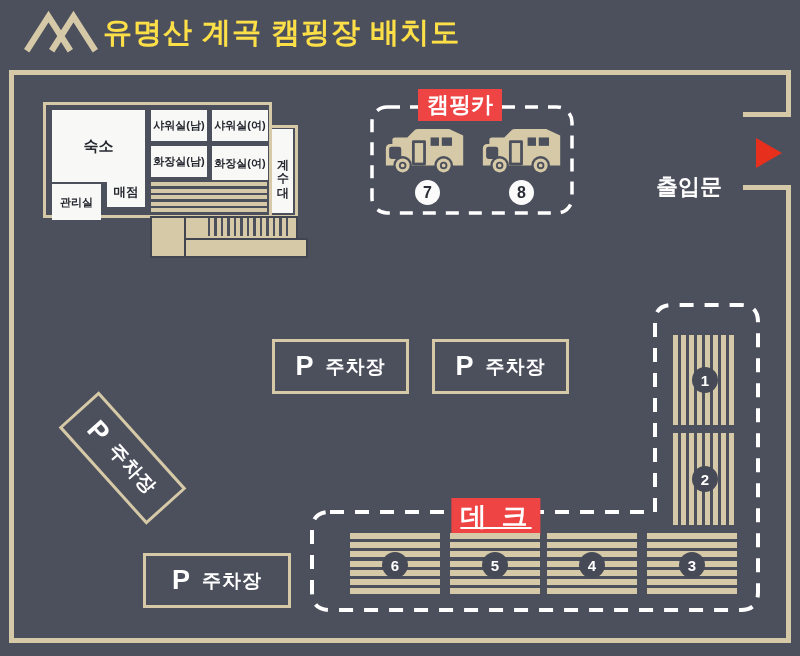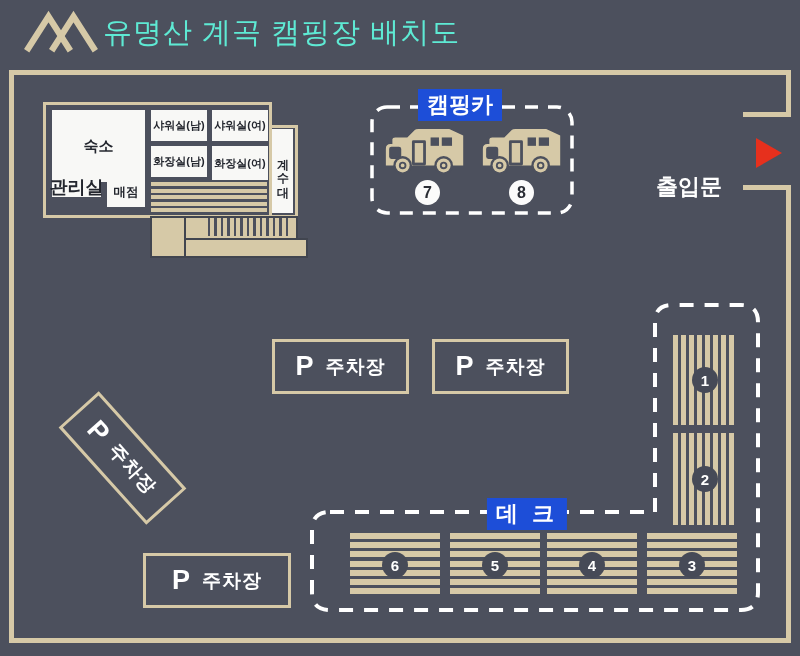--- a/index.html
+++ b/index.html
@@ -5,21 +5,21 @@
   html,body{margin:0;padding:0;}
   body{
     width:800px;height:656px;position:relative;overflow:hidden;
     background:#4c505d;
     font-family:"Liberation Sans", sans-serif;
     -webkit-font-smoothing:antialiased;
   }
   .abs{position:absolute;}
   
   .title{
-    left:103px;top:13px;color:#5eead4;font-size:29px;font-weight:normal;
+    left:103px;top:13px;color:#fde047;font-size:29px;font-weight:bold;
     letter-spacing:1px;white-space:nowrap;
   }
   
   .bline{background:#d6c9a7;}
   
   .bld-outline{border:3px solid #d6c9a7;background:transparent;}
   .room{
     background:#f8f8f6;color:#23262e;font-weight:bold;
     display:flex;align-items:center;justify-content:center;text-align:center;
     white-space:nowrap;
@@ -30,21 +30,21 @@
   .hstripes{
     background:repeating-linear-gradient(to bottom,#d6c9a7 0 4px,transparent 4px 6.5px);
   }
   .tanblock{background:#d6c9a7;border:2px solid #41454f;}
   .comb{
     background:repeating-linear-gradient(90deg,#4c505d 0 2.5px,transparent 2.5px 6.5px);
   }
   
   svg.overlay{left:0;top:0;pointer-events:none;}
   .zone-label{
-    color:#ffffff;font-weight:bold;background:#1d4ed8;
+    color:#ffffff;font-weight:bold;background:#ef4444;
     padding:1px 9px;white-space:nowrap;transform:translateX(-50%);
   }
   
   .numcirc{
     border-radius:50%;display:flex;align-items:center;justify-content:center;
     font-weight:bold;
   }
   .numcirc.light{background:#fbfbfb;color:#2a2d35;width:25px;height:25px;font-size:16px;}
   .numcirc.dark{background:#464a57;color:#ffffff;width:26px;height:26px;font-size:15px;}
   
@@ -92,21 +92,21 @@
 <div class="abs entrance-arrow" style="left:756px;top:138px;"></div>
 
 <div class="abs bld-outline" style="left:43px;top:102px;width:223px;height:110px;"></div>
 <div class="abs bld-outline" style="left:269px;top:125px;width:23px;height:87px;"></div>
 
 <div class="abs room" style="left:52px;top:110px;width:93px;height:72px;font-size:15px;">숙소</div>
 <div class="abs room" style="left:151px;top:110px;width:56px;height:31px;font-size:11px;">샤워실(남)</div>
 <div class="abs room" style="left:212px;top:110px;width:56px;height:31px;font-size:11px;">샤워실(여)</div>
 <div class="abs room" style="left:151px;top:146px;width:56px;height:31px;font-size:11px;">화장실(남)</div>
 <div class="abs room" style="left:212px;top:146px;width:56px;height:34px;font-size:11px;text-align:right;">화장실(여)</div>
-<div class="abs room" style="left:52px;top:177px;width:49px;height:20px;font-size:18px;">관리실</div>
+<div class="abs room" style="left:52px;top:184px;width:49px;height:36px;font-size:11px;">관리실</div>
 <div class="abs room" style="left:107px;top:177px;width:38px;height:30px;font-size:12.5px;">매점</div>
 <div class="abs room vertical" style="left:272px;top:129px;width:21px;height:84px;font-size:12px;">계수대</div>
 
 <div class="abs hstripes" style="left:151px;top:182px;width:116px;height:30px;"></div>
 <div class="abs tanblock" style="left:150px;top:216px;width:32px;height:38px;"></div>
 <div class="abs tanblock" style="left:184px;top:216px;width:110px;height:20px;"></div>
 <div class="abs comb" style="left:208px;top:218px;width:84px;height:18px;"></div>
 <div class="abs tanblock" style="left:184px;top:238px;width:120px;height:16px;"></div>
 
 <svg class="abs overlay" width="800" height="656" viewBox="0 0 800 656">
@@ -158,21 +158,21 @@
 </div>
 <div class="abs pbox rot" style="left:57px;top:431px;width:125px;height:48px;">
   <span class="psym">P</span>
   <span class="plab">주차장</span>
 </div>
 <div class="abs pbox" style="left:143px;top:553px;width:142px;height:49px;">
   <span class="psym">P</span>
   <span class="plab">주차장</span>
 </div>
 
-<div class="abs zone-label" style="left:527px;top:498px;font-size:22px;letter-spacing:4px;">데 크</div>
+<div class="abs zone-label" style="left:496px;top:498px;font-size:26px;letter-spacing:4px;text-decoration:underline;">데 크</div>
 
 <div class="abs deck-v" style="left:673px;top:335px;width:64px;height:90px;">
   <div class="numcirc dark">1</div>
 </div>
 <div class="abs deck-v" style="left:673px;top:433px;width:64px;height:92px;">
   <div class="numcirc dark">2</div>
 </div>
 
 <div class="abs deck-h" style="left:350px;top:533px;width:90px;height:64px;">
   <div class="numcirc dark">6</div>

